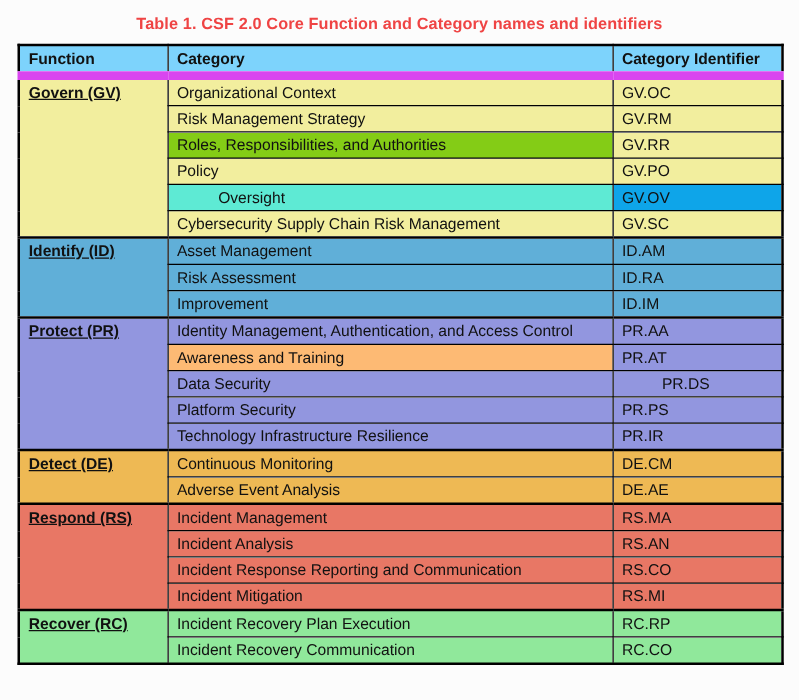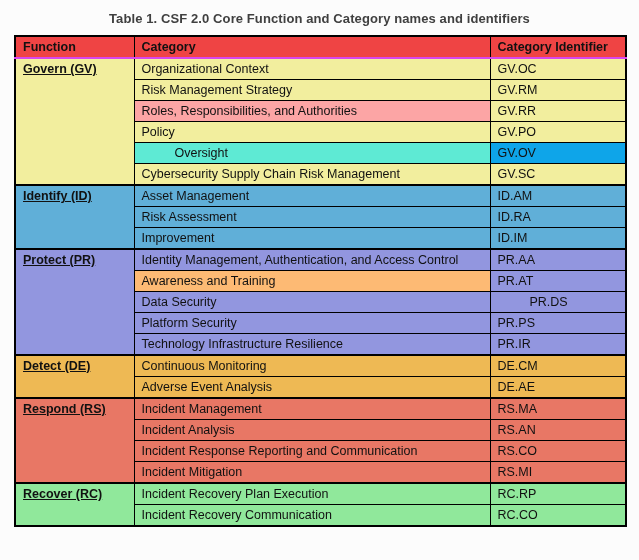--- a/index.html
+++ b/index.html
@@ -39,39 +39,39 @@
     font-size: 12.5px;
     color: #111;
     padding: 0 7px;
     height: 20px;
     text-align: left;
     vertical-align: middle;
     overflow: hidden;
     white-space: nowrap;
   }
   thead th {
-    background: #ef4444;
+    background: #7dd3fc;
     font-weight: bold;
-    border-bottom: 2px solid #d946ef;
+    border-bottom: 7px solid #d946ef;
   }
   td.fn-cell {
     font-weight: bold;
     text-decoration: underline;
     vertical-align: top;
     padding-top: 3px;
   }
   tbody tr.section-start td {
     border-top: 2px solid #000;
   }
 </style>
 </head>
 <body>
 
 <div class="page">
-  <div class="caption" style="color: #404040;">Table 1. CSF 2.0 Core Function and Category names and identifiers</div>
+  <div class="caption" style="color: #ef4444;">Table 1. CSF 2.0 Core Function and Category names and identifiers</div>
 
   <table class="csf">
     <colgroup>
       <col class="c-fn">
       <col class="c-cat">
       <col class="c-id">
     </colgroup>
     <thead>
       <tr>
         <th>Function</th>
@@ -83,21 +83,21 @@
         <tr class="section-start">
           <td class="fn-cell" rowspan="6" style="background-color: rgb(242, 238, 158);">Govern (GV)</td>
           <td style="background-color: rgb(242, 238, 158);">Organizational Context</td>
           <td style="background-color: rgb(242, 238, 158);">GV.OC</td>
         </tr>
         <tr>
           <td style="background-color: rgb(242, 238, 158);">Risk Management Strategy</td>
           <td style="background-color: rgb(242, 238, 158);">GV.RM</td>
         </tr>
         <tr>
-          <td style="background-color: #fca5a5;">Roles, Responsibilities, and Authorities</td>
+          <td style="background-color: #84cc16;">Roles, Responsibilities, and Authorities</td>
           <td style="background-color: rgb(242, 238, 158);">GV.RR</td>
         </tr>
         <tr>
           <td style="background-color: rgb(242, 238, 158);">Policy</td>
           <td style="background-color: rgb(242, 238, 158);">GV.PO</td>
         </tr>
         <tr>
           <td style="background-color: #5eead4; padding-left: 40px;">Oversight</td>
           <td style="background-color: #0ea5e9;">GV.OV</td>
         </tr>

